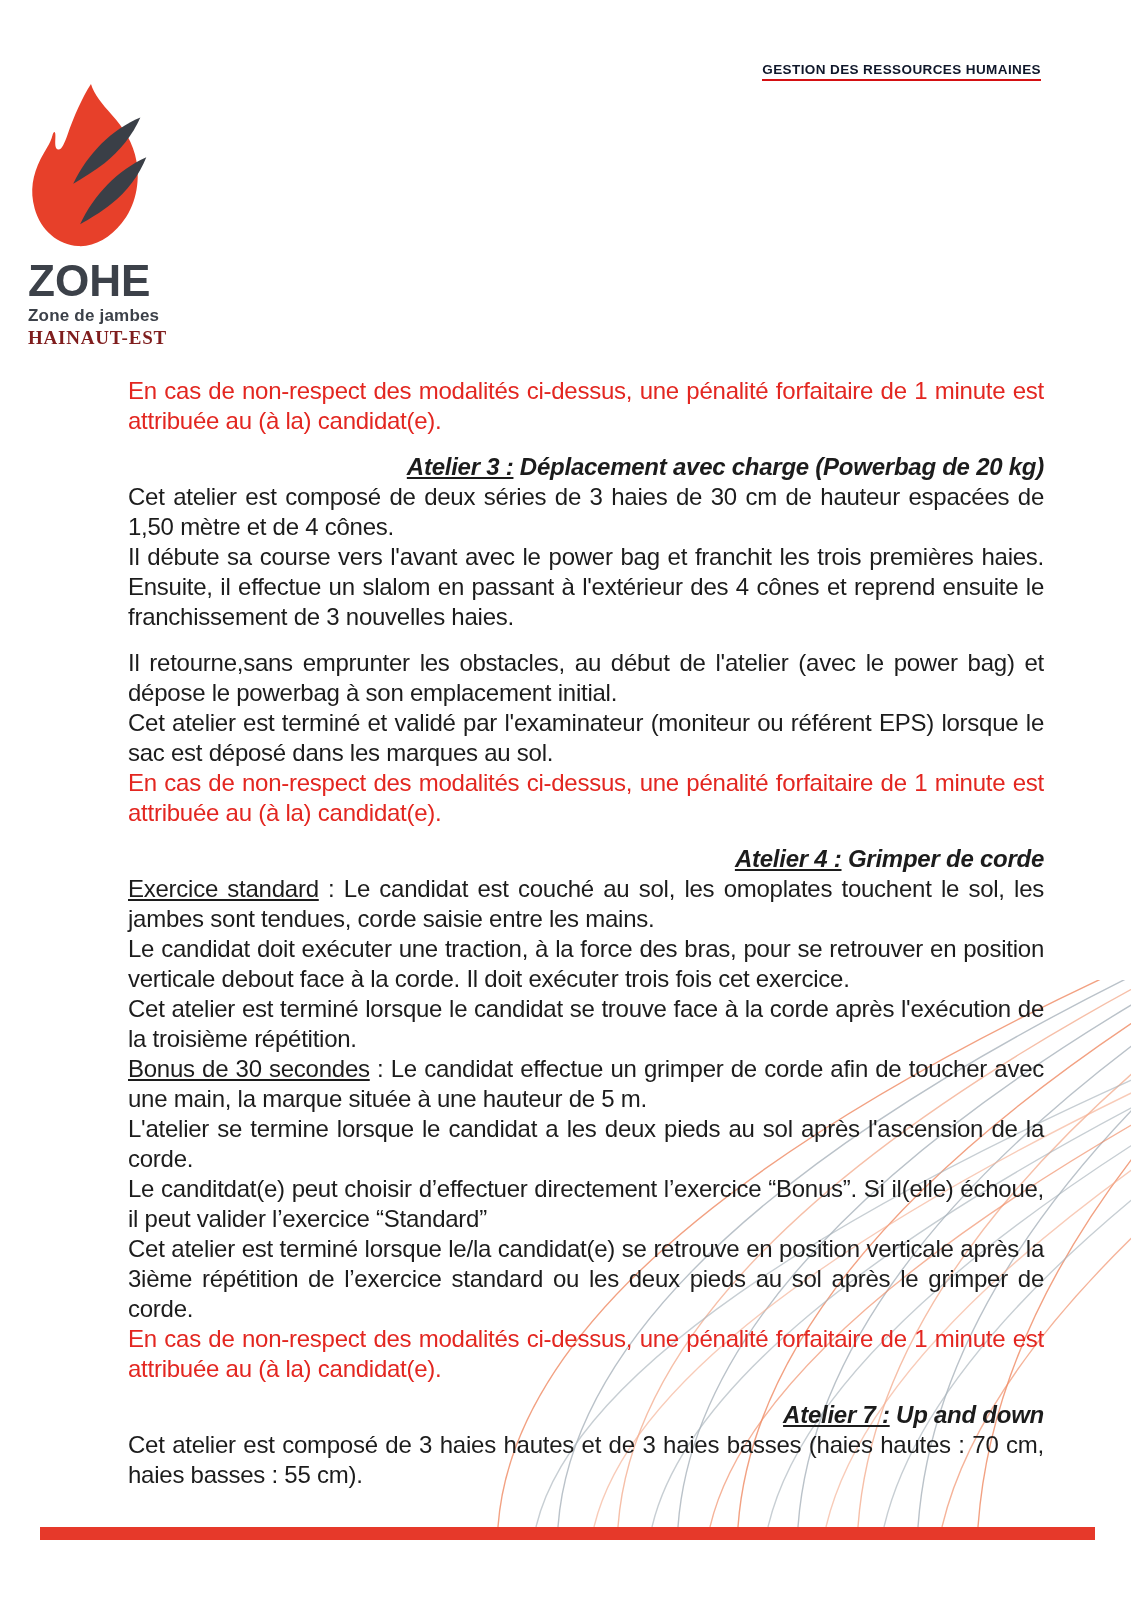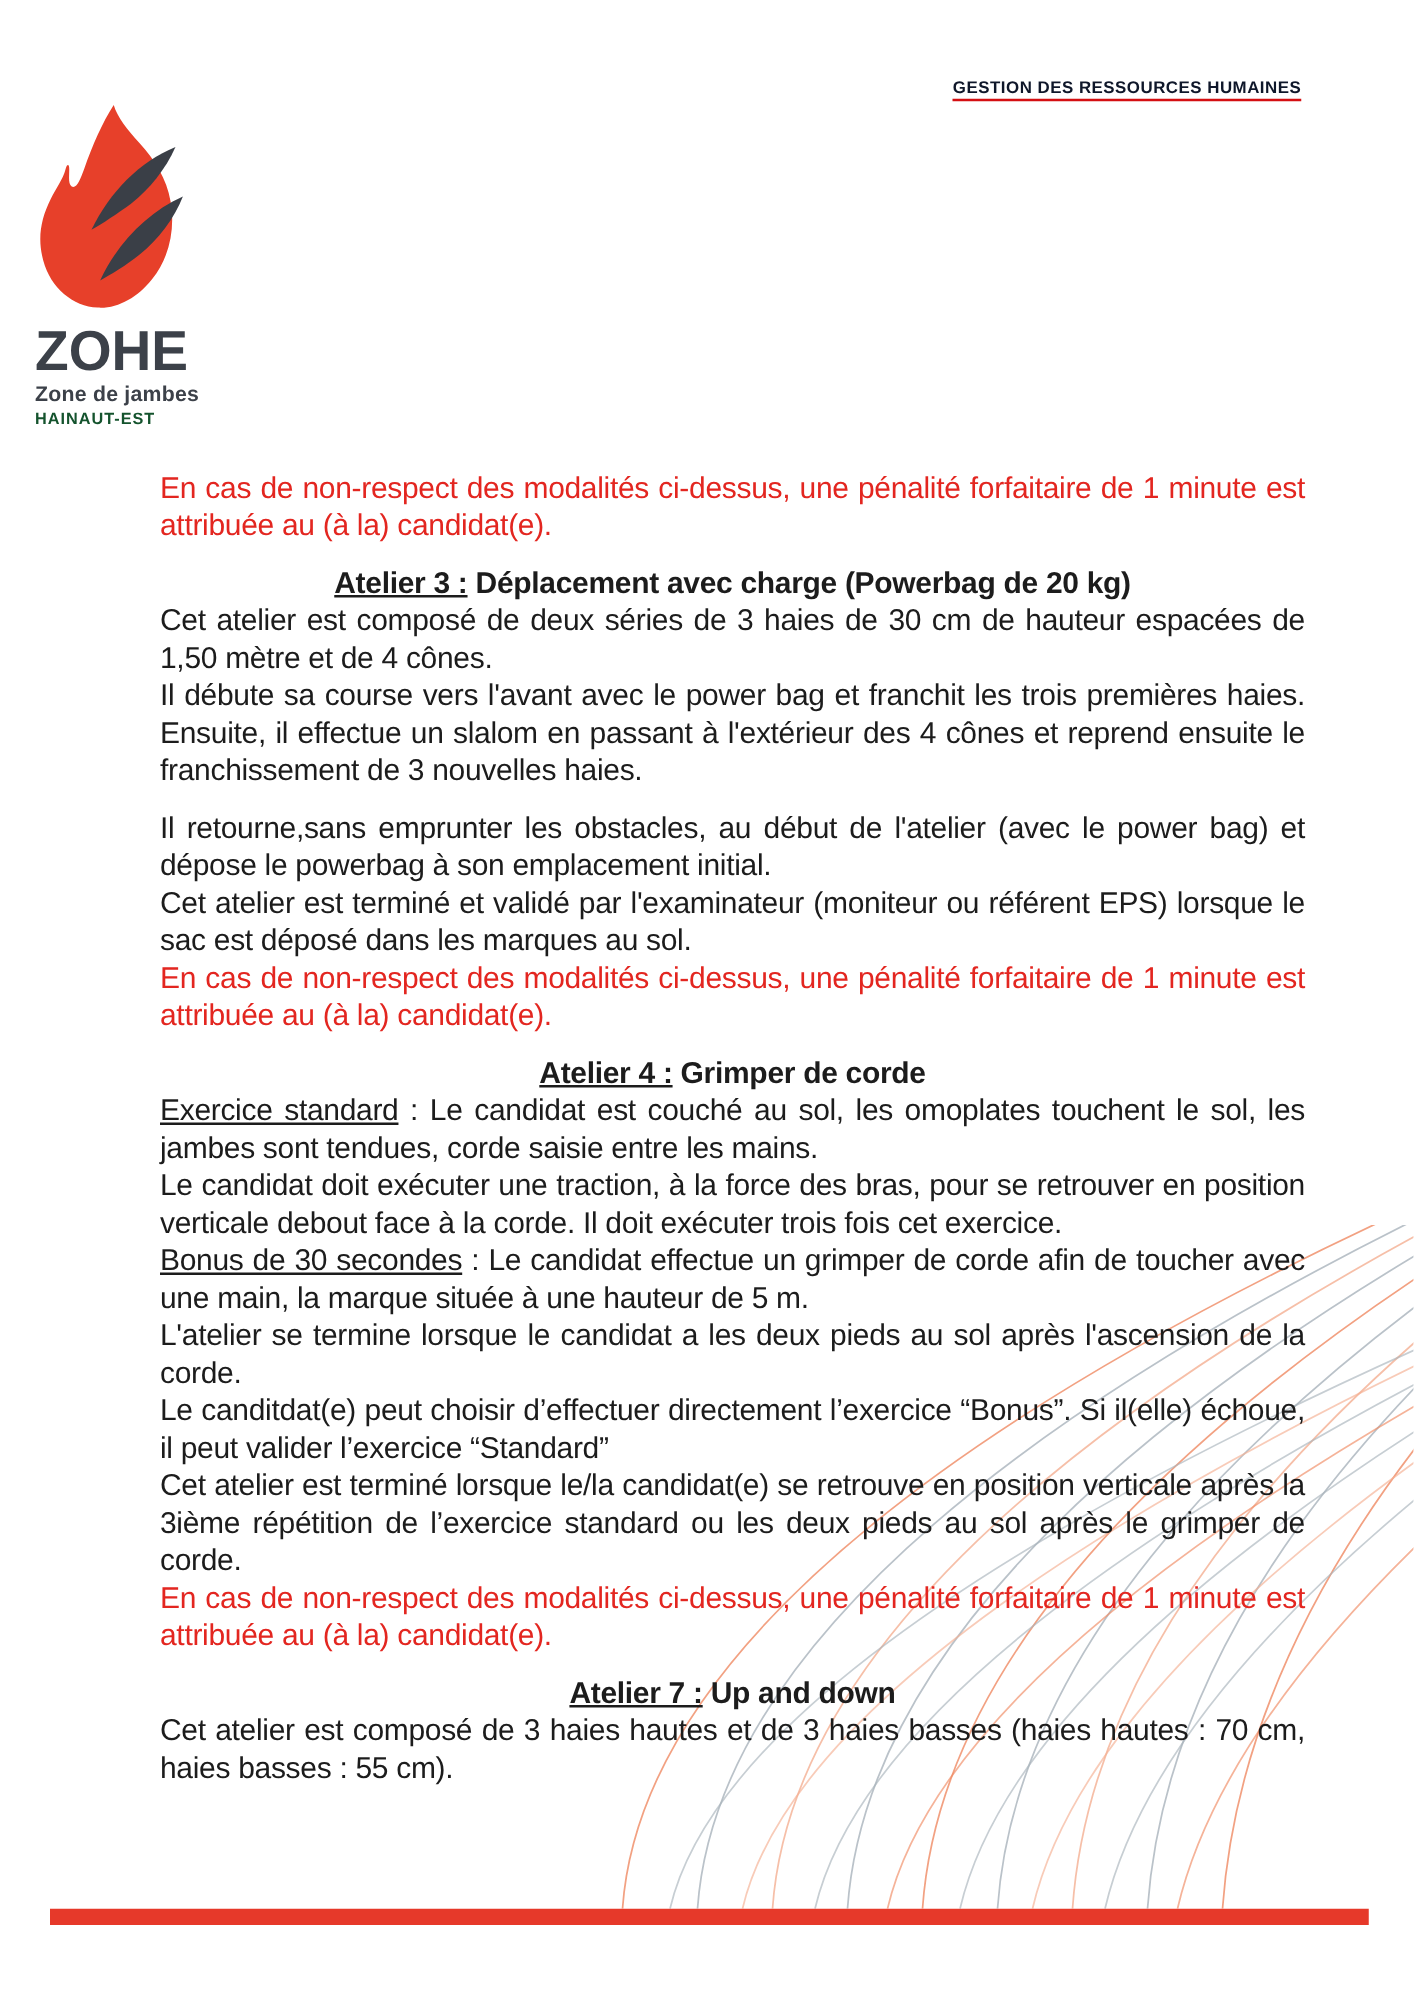--- a/index.html
+++ b/index.html
@@ -26,34 +26,34 @@
   .logo-name{
     font-size:45px;font-weight:800;color:#3c4149;
     letter-spacing:0px;line-height:1;margin-top:6px;
     transform:scaleX(.98);transform-origin:left;
   }
   .logo-tagline{
     font-size:17px;font-weight:700;color:#3c4149;
     margin-top:3px;letter-spacing:.2px;white-space:nowrap;
   }
   .logo-region{
-    font-size:13px;font-weight:800;color:#14532d;
-    margin-top:1px;letter-spacing:.8px;white-space:nowrap;
+    font-size:19px;font-weight:800;color:#7f1d1d;
+    margin-top:1px;letter-spacing:.8px;white-space:nowrap;font-family:Liberation Serif, serif;
   }
   
   .doc-body{
     position:absolute;left:128px;top:356px;width:916px;
     font-size:24px;line-height:30px;letter-spacing:-.25px;
     text-align:justify;
     margin-top:20px;
   }
   .doc-body p{margin:0;}
   p.penalty{color:#e32620;}
   .spacer{height:16px;}
-  .heading{font-weight:700;text-align:center;}
+  .heading{font-weight:700;text-align:right;font-style:italic;}
   .heading .hlabel{text-decoration:underline;}
   .lead-underline{text-decoration:underline;}
   
   .swirls{position:absolute;left:440px;top:980px;pointer-events:none;}
   
   .footer-bar{
     position:absolute;left:40px;top:1527px;width:1055px;height:13px;
     background:#e6392a;
   }
 </style>
@@ -119,20 +119,21 @@
       <p>Cet atelier est composé de deux séries de 3 haies de 30 cm de hauteur espacées de 1,50 mètre et de 4 cônes.</p>
       <p>Il débute sa course vers l'avant avec le power bag et franchit les trois premières haies. Ensuite, il effectue un slalom en passant à l'extérieur des 4 cônes et reprend ensuite le franchissement de 3 nouvelles haies.</p>
       <div class="spacer"></div>
       <p>Il retourne,sans emprunter les obstacles, au début de l'atelier (avec le power bag) et dépose le powerbag à son emplacement initial.</p>
       <p>Cet atelier est terminé et validé par l'examinateur (moniteur ou référent EPS) lorsque le sac est déposé dans les marques au sol.</p>
       <p class="penalty">En cas de non-respect des modalités ci-dessus, une pénalité forfaitaire de 1 minute est attribuée au (à la) candidat(e).</p>
       <div class="spacer"></div>
       <p class="heading"><span class="hlabel">Atelier 4 :</span><span> Grimper de corde</span></p>
       <p><span class="lead-underline">Exercice standard</span> : Le candidat est couché au sol, les omoplates touchent le sol, les jambes sont tendues, corde saisie entre les mains.</p>
       <p>Le candidat doit exécuter une traction, à la force des bras, pour se retrouver en position verticale debout face à la corde. Il doit exécuter trois fois cet exercice.</p>
+      <p>Cet atelier est terminé lorsque le candidat se trouve face à la corde après l'exécution de la troisième répétition.</p>
       <p><span class="lead-underline">Bonus de 30 secondes</span> : Le candidat effectue un grimper de corde afin de toucher avec une main, la marque située à une hauteur de 5 m.</p>
       <p>L'atelier se termine lorsque le candidat a les deux pieds au sol après l'ascension de la corde.</p>
       <p>Le canditdat(e) peut choisir d’effectuer directement l’exercice “Bonus”. Si il(elle) échoue, il peut valider l’exercice “Standard”</p>
       <p>Cet atelier est terminé lorsque le/la candidat(e) se retrouve en position verticale après la 3ième répétition de l’exercice standard ou les deux pieds au sol après le grimper de corde.</p>
       <p class="penalty">En cas de non-respect des modalités ci-dessus, une pénalité forfaitaire de 1 minute est attribuée au (à la) candidat(e).</p>
       <div class="spacer"></div>
       <p class="heading"><span class="hlabel">Atelier 7 :</span><span> Up and down</span></p>
       <p>Cet atelier est composé de 3 haies hautes et de 3 haies basses (haies hautes : 70 cm, haies basses : 55 cm).</p>
     </div>
 

